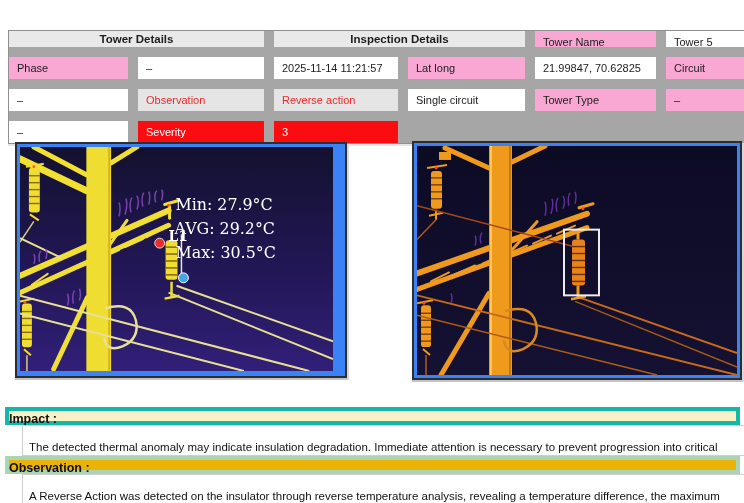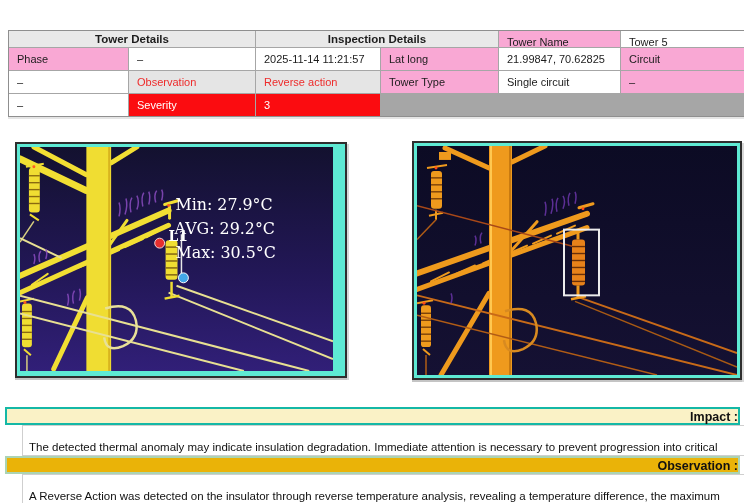--- a/index.html
+++ b/index.html
@@ -2,39 +2,39 @@
 <html><head>
 <meta charset="utf-8">
 <style>
   html,body{margin:0;padding:0;background:#fff;}
   .page{position:relative;width:744px;height:503px;overflow:hidden;background:#fff;
         font-family:"Liberation Sans",sans-serif;color:#1c1c1c;}
 
   
   .tbl{position:absolute;left:8px;top:30px;width:735px;
        display:grid;grid-template-columns:119px 126px 124px 117px 121px 1fr;
-       grid-template-rows:16px 22px 22px 22px;gap:1px;background:#a6a6a6;
+       grid-template-rows:16px 22px 22px 22px;gap:10px;background:#a6a6a6;
        border:1px solid #8f8f8f;box-shadow:0 2px 0 rgba(0,0,0,.10);}
   .tbl .c{background:#fff;font-size:11px;line-height:22px;padding:0 8px;white-space:nowrap;overflow:hidden;}
   .tbl .hd{background:#e9e9e9;font-weight:700;font-size:11.5px;line-height:16px;text-align:center;
            grid-column:span 2;padding:0;}
   .tbl .lab{background:#f9a8d4;}
   .tbl .pink{background:#e5e5e5;color:#ee2b2b;}
   .tbl .red{background:#fb0c10;color:#ffffff;}
 
   
-  .frame{position:absolute;box-sizing:border-box;border:2px solid #2e2e2e;background:#5eead4;
+  .frame{position:absolute;box-sizing:border-box;border:2px solid #2e2e2e;background:#3b82f6;
          box-shadow:0 2px 0 #c4c4c4,2px 2px 0 #d8d8d8;}
   .frame-left{left:15px;top:142px;width:332px;height:236px;padding:3px 12px 5px 3px;}
   .frame-right{left:412px;top:141px;width:330px;height:239px;padding:3px;}
   .frame svg{display:block;width:100%;height:100%;}
 
   
   .sec-h{position:absolute;left:5px;width:735px;height:18px;box-sizing:border-box;
-         border:2px solid #14b8a6;font-weight:700;font-size:12.5px;line-height:16px;text-align:right;color:#111;}
+         border:4px solid #14b8a6;font-weight:700;font-size:12.5px;line-height:16px;text-align:left;color:#111;}
   .sec-b{position:absolute;left:22px;width:735px;box-sizing:border-box;background:#fff;
          border:1px solid #cfcfcf;font-size:11.5px;line-height:14px;padding:14px 6px;color:#111;}
   .imp-h{top:407px;background:#faf2c6;}
   .imp-b{top:425px;height:31px;}
   .obs-h{top:456px;background:#eab308;border-color:#abd4b4;}
   .obs-b{top:474px;height:60px;}
 </style>
 </head>
 <body>
 
@@ -50,22 +50,22 @@
     <div class="c val">–</div>
     <div class="c val">2025-11-14 11:21:57</div>
 
     <div class="c lab">Lat long</div>
     <div class="c val">21.99847, 70.62825</div>
     <div class="c lab">Circuit</div>
     <div class="c val">–</div>
     <div class="c pink">Observation</div>
     <div class="c pink">Reverse action</div>
 
+    <div class="c val">Single circuit</div>
     <div class="c lab">Tower Type</div>
-    <div class="c val">Single circuit</div>
     <div class="c lab">–</div>
     <div class="c val">–</div>
     <div class="c red">Severity</div>
     <div class="c red">3</div>
   </div>
 
   <div class="frame frame-left">
     <svg viewBox="0 0 316 226" preserveAspectRatio="none">
       <defs>
         <linearGradient id="bgL" x1="0" y1="0" x2="0" y2="1">

